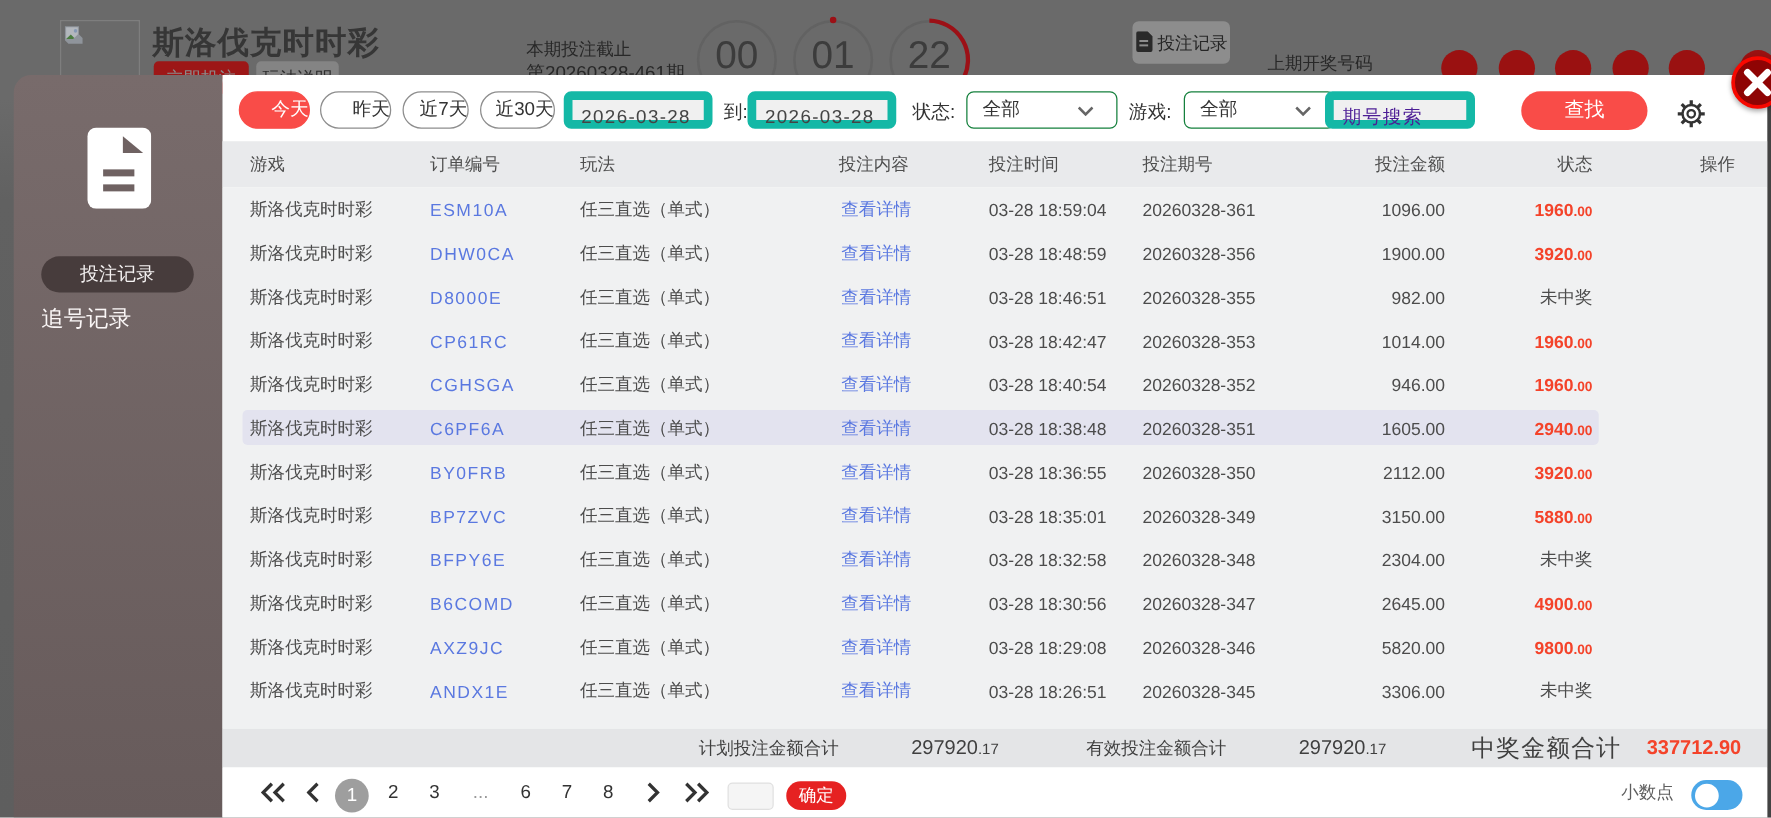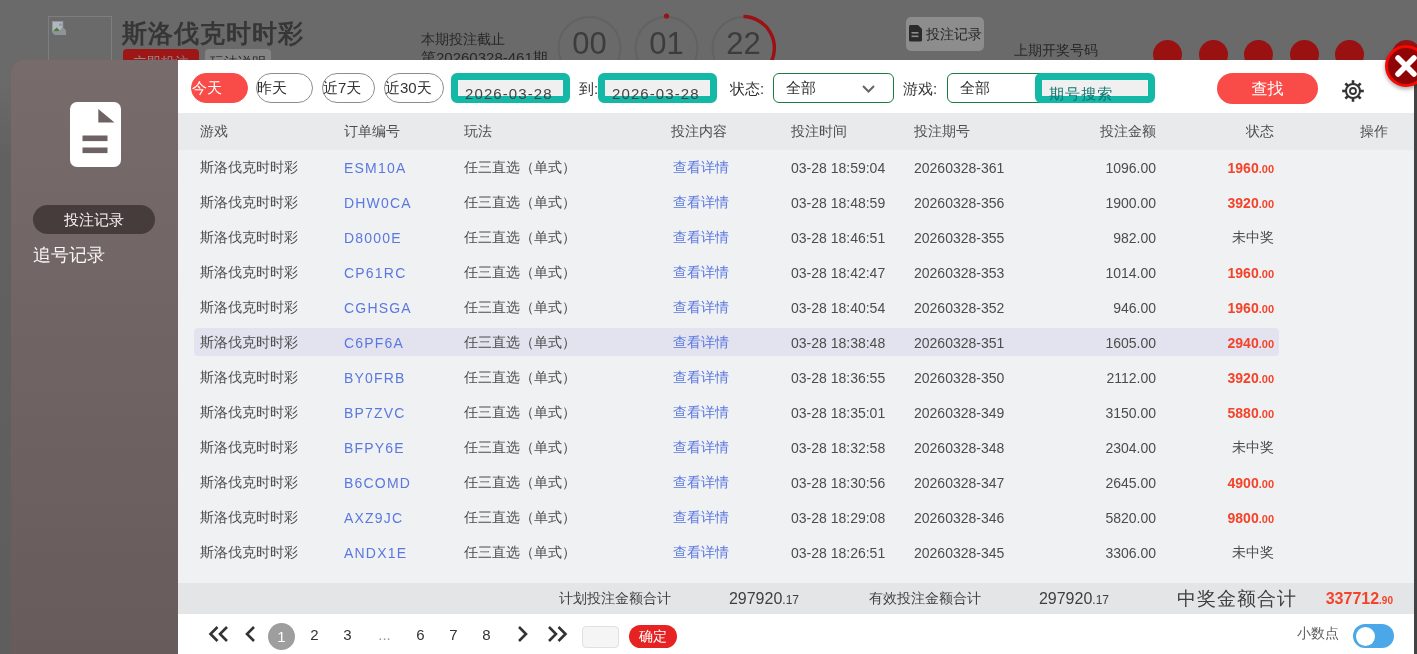--- a/index.html
+++ b/index.html
@@ -15,21 +15,21 @@
 #dl2{position:absolute;left:421px;top:49px;font-size:15px;color:#282828}
 #jlbtn{position:absolute;left:906px;top:17px;width:78px;height:34px;background:#8d8d8d;border-radius:5px;color:#262626;font-size:14px;line-height:34px;text-align:center}
 #lastnum{position:absolute;left:1014px;top:42px;font-size:14px;color:#282828}
 .ball{position:absolute;top:40px;width:29px;height:29px;border-radius:50%;background:#9a1111}
 
 #sidebar{position:absolute;left:11px;top:60px;width:167px;height:594px;background:linear-gradient(180deg,#786b6b,#675b5b);border-radius:14px 0 0 0}
 #sidepill{position:absolute;left:22px;top:145px;width:122px;height:29px;background:#473c3c;border-radius:15px;color:#f5f2f2;font-size:15px;text-align:center;line-height:29px}
 #sideitem2{position:absolute;left:22px;top:183px;width:122px;color:#faf6f6;font-size:18px;text-align:left}
 #content{position:absolute;left:178px;top:60px;width:1236px;height:594px;background:#fff;border-radius:0 8px 0 0}
 
-.fbtn{position:absolute;top:13px;height:30px;border-radius:15px;font-size:15px;text-align:left;line-height:28px}
+.fbtn{position:absolute;top:13px;height:30px;border-radius:15px;font-size:15px;text-align:right;line-height:28px}
 .fred{background:#f94c48;color:#fff;border:1px solid #f94c48}
 .fwhite{background:#fff;color:#333;border:1px solid #8d8d8d}
 .finput{position:absolute;top:13px;height:30px;background:#f0f0f0;border:7px solid #14b8a6;border-radius:6px;font-size:15px;color:#444;line-height:28px;padding-left:7px;letter-spacing:1.1px}
 .flabel{position:absolute;top:20px;font-size:15px;color:#333}
 .fselect{position:absolute;top:13px;width:121px;height:30px;background:#fff;border:1px solid #15803d;border-radius:6px;font-size:15px;color:#333;line-height:28px;padding-left:12px}
 .fselect svg{position:absolute;right:18px;top:11px}
 #findbtn{position:absolute;left:1039px;top:13px;width:101px;height:31px;background:#f94c48;border-radius:16px;color:#fff;font-size:16px;text-align:center;line-height:31px}
 #gear{position:absolute;left:1162px;top:18px}
 
 #thead{position:absolute;left:0;top:53px;width:1236px;height:37px;background:#e9eaec;color:#4e4e4e;font-size:14px}
@@ -116,21 +116,21 @@
   <div class="flabel" style="left:401px">到:</div>
   <div class="finput" style="left:420px;width:119px">2026-03-28</div>
   <div class="flabel" style="left:552px">状态:</div>
   <div class="fselect" style="left:595px">全部<svg width="13" height="8" viewBox="0 0 13 8">
         <polyline points="1,1 6.5,6.5 12,1" fill="none" stroke="#666" stroke-width="2"></polyline>
       </svg></div>
   <div class="flabel" style="left:725px">游戏:</div>
   <div class="fselect" style="left:769px">全部<svg width="13" height="8" viewBox="0 0 13 8">
         <polyline points="1,1 6.5,6.5 12,1" fill="none" stroke="#666" stroke-width="2"></polyline>
       </svg></div>
-  <div class="finput" style="left:857px;width:120px;color:#0f766e">期号搜索</div>
+  <div class="finput" style="left:882px;width:120px;color:#4c1d95">期号搜索</div>
   <div id="findbtn">查找</div>
   <svg id="gear" width="26" height="26" viewBox="0 0 26 26">
     <g stroke="#333" fill="none">
       <circle cx="13" cy="13" r="7" stroke-width="2"></circle>
       <circle cx="13" cy="13" r="3" stroke-width="1.8"></circle>
       <g stroke-width="2.6">
         <line x1="13" y1="2.2" x2="13" y2="5.8"></line>
           <line x1="13" y1="20.2" x2="13" y2="23.8"></line>
         <line x1="2.2" y1="13" x2="5.8" y2="13"></line>
           <line x1="20.2" y1="13" x2="23.8" y2="13"></line>
@@ -274,21 +274,21 @@
         <span class="c7">3306.00</span>
         <span class="c8">未中奖</span>
       </div>
   </div>
   <div id="summary">
     <span style="left:381px">计划投注金额合计</span>
     <span style="right:615px;font-size:16px">297920<span style="font-size:12px">.17</span></span>
     <span style="left:691px">有效投注金额合计</span>
     <span style="right:305px;font-size:16px">297920<span style="font-size:12px">.17</span></span>
     <span style="left:999px;font-size:19px;letter-spacing:1px">中奖金额合计</span>
-    <span class="win" style="right:21px;font-size:16px">337712<span style="font-size:10px">.90</span></span>
+    <span class="win" style="right:21px;font-size:16px">337712<span style="font-size:16px">.90</span></span>
   </div>
   <div id="pager">
     <svg class="pgsvg" style="left:40.5px" width="22" height="17" viewBox="0 0 22 17">
         <g fill="none" stroke="#333" stroke-width="2.6">
           <polyline points="9.5,1.5 2.5,8.5 9.5,15.5"></polyline>
           <polyline points="19,1.5 12,8.5 19,15.5"></polyline>
         </g>
       </svg>
     <svg class="pgsvg" style="left:72.5px" width="12" height="17" viewBox="0 0 12 17">
         <polyline points="9,1.5 2,8.5 9,15.5" fill="none" stroke="#333" stroke-width="2.6"></polyline>

